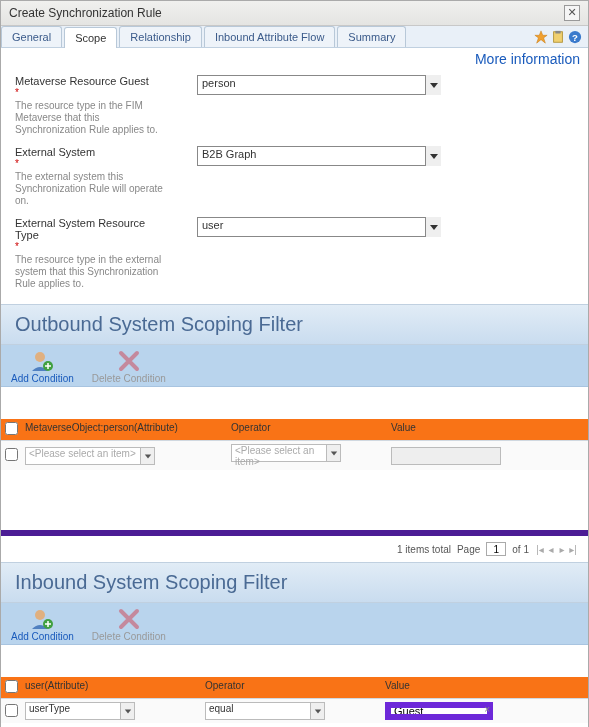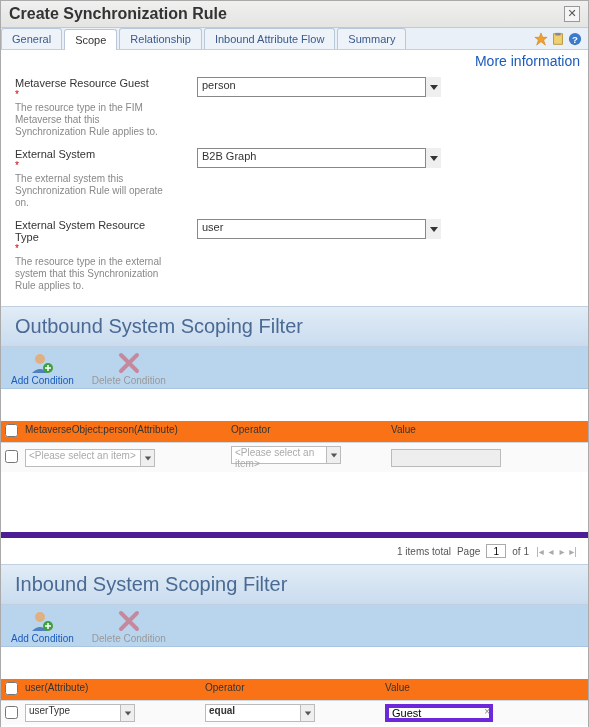--- a/index.html
+++ b/index.html
@@ -1,19 +1,19 @@
 <!DOCTYPE html>
 <html><head>
 <meta charset="utf-8">
 <style>
 * { box-sizing: border-box; margin: 0; padding: 0; }
 body { font-family: "Segoe UI", Tahoma, sans-serif; font-size: 11px; color: #333; background: #fff; width: 589px; }
 .dialog { border: 1px solid #aaa; background: #fff; }
 .titlebar { background: linear-gradient(#f0f0ee, #e4e4e2); border-bottom: 1px solid #c8c8c8; padding: 4px 8px; display: flex; justify-content: space-between; align-items: center; }
-.titlebar-text { font-weight: bold; font-size: 16px; color: #333; }
+.titlebar-text { font-weight: normal; font-size: 12px; color: #333; }
 .close-btn { width: 16px; height: 16px; border: 1px solid #999; background: #f5f5f5; font-size: 11px; line-height: 12px; text-align: center; cursor: pointer; color:#555; }
 .tabbar { background: #e9f0f8; border-bottom: 1px solid #c0d0e0; display: flex; align-items: center; padding: 0; position: relative; }
 .tab { padding: 4px 10px; border: 1px solid #b8c8d8; border-bottom: none; background: #eef3f9; margin-right: 2px; font-size: 11px; color: #3a5a8a; cursor: pointer; border-radius: 3px 3px 0 0; }
 .tab.active { background: #fff; color: #333; position: relative; top: 1px; }
 .tabbar-icons { margin-left: auto; margin-right: 6px; display:flex; gap:3px; align-items:center;}
 .icon-small { width:14px; height:14px; display:inline-block; }
 .more-info { text-align: right; padding: 3px 8px 0 0; }
 .more-info a { color: #1a5bbc; font-size: 14px; text-decoration: none; cursor: pointer; }
 .content { padding: 8px 14px 4px 14px; }
 .field-row { display: flex; margin-bottom: 10px; }
@@ -44,21 +44,21 @@
 .mini-select-wrap { position:relative; display:inline-block; }
 .mini-select-wrap .dd-arrow2 { position:absolute; right:1px; top:1px; width:14px; height:16px; background:#efefef; border-left:1px solid #bbb; display:flex; align-items:center; justify-content:center; pointer-events:none;}
 .mini-select-wrap .dd-arrow2 svg{width:8px;height:8px;}
 .mini-input { height:18px; border:1px solid #bbb; font-size:10px; background:#eee; width:110px; }
 .pager { display:flex; justify-content:flex-end; align-items:center; gap:6px; padding:6px 10px; font-size:10px; color:#555; border-top:6px solid #4c1d95;}
 .pager input { width:20px; height:14px; font-size:10px; text-align:center; border:1px solid #aaa;}
 .pager-btns { display:flex; gap:1px; }
 .pager-btns span { width:10px; text-align:center; color:#aaa; cursor:pointer;}
 .spacer { height: 60px; }
 .inbound-row .mini-select { color:#333; }
-.val-input { height:18px; width:108px; border:4px solid #6d28d9; font-size:11px; padding:0 3px; }
+.val-input { height:18px; width:108px; border:6px solid #6d28d9; font-size:11px; padding:0 3px; }
 .val-clear { position:absolute; right:3px; top:2px; font-size:10px; color:#888; cursor:pointer;}
 .val-wrap{position:relative; display:inline-block;}
 </style>
 </head>
 <body>
 
 <div class="dialog">
   <div class="titlebar">
     <span class="titlebar-text">Create Synchronization Rule</span>
     <span class="close-btn">✕</span>
@@ -251,21 +251,21 @@
           <div class="mini-select" style="width:110px;">userType</div>
           <span class="dd-arrow2">
               <svg viewBox="0 0 10 10">
                 <polygon points="1,3 9,3 5,8" fill="#555"></polygon>
               </svg>
             </span>
         </span>
       </div>
       <div class="col-op" style="flex:0 0 180px">
         <span class="mini-select-wrap">
-          <div class="mini-select" style="width:110px;font-weight:bold;">equal</div>
+          <div class="mini-select" style="width:120px;">equal</div>
           <span class="dd-arrow2">
               <svg viewBox="0 0 10 10">
                 <polygon points="1,3 9,3 5,8" fill="#555"></polygon>
               </svg>
             </span>
         </span>
       </div>
       <div class="col-val">
         <span class="val-wrap">
           <input class="val-input" value="Guest" style="">

